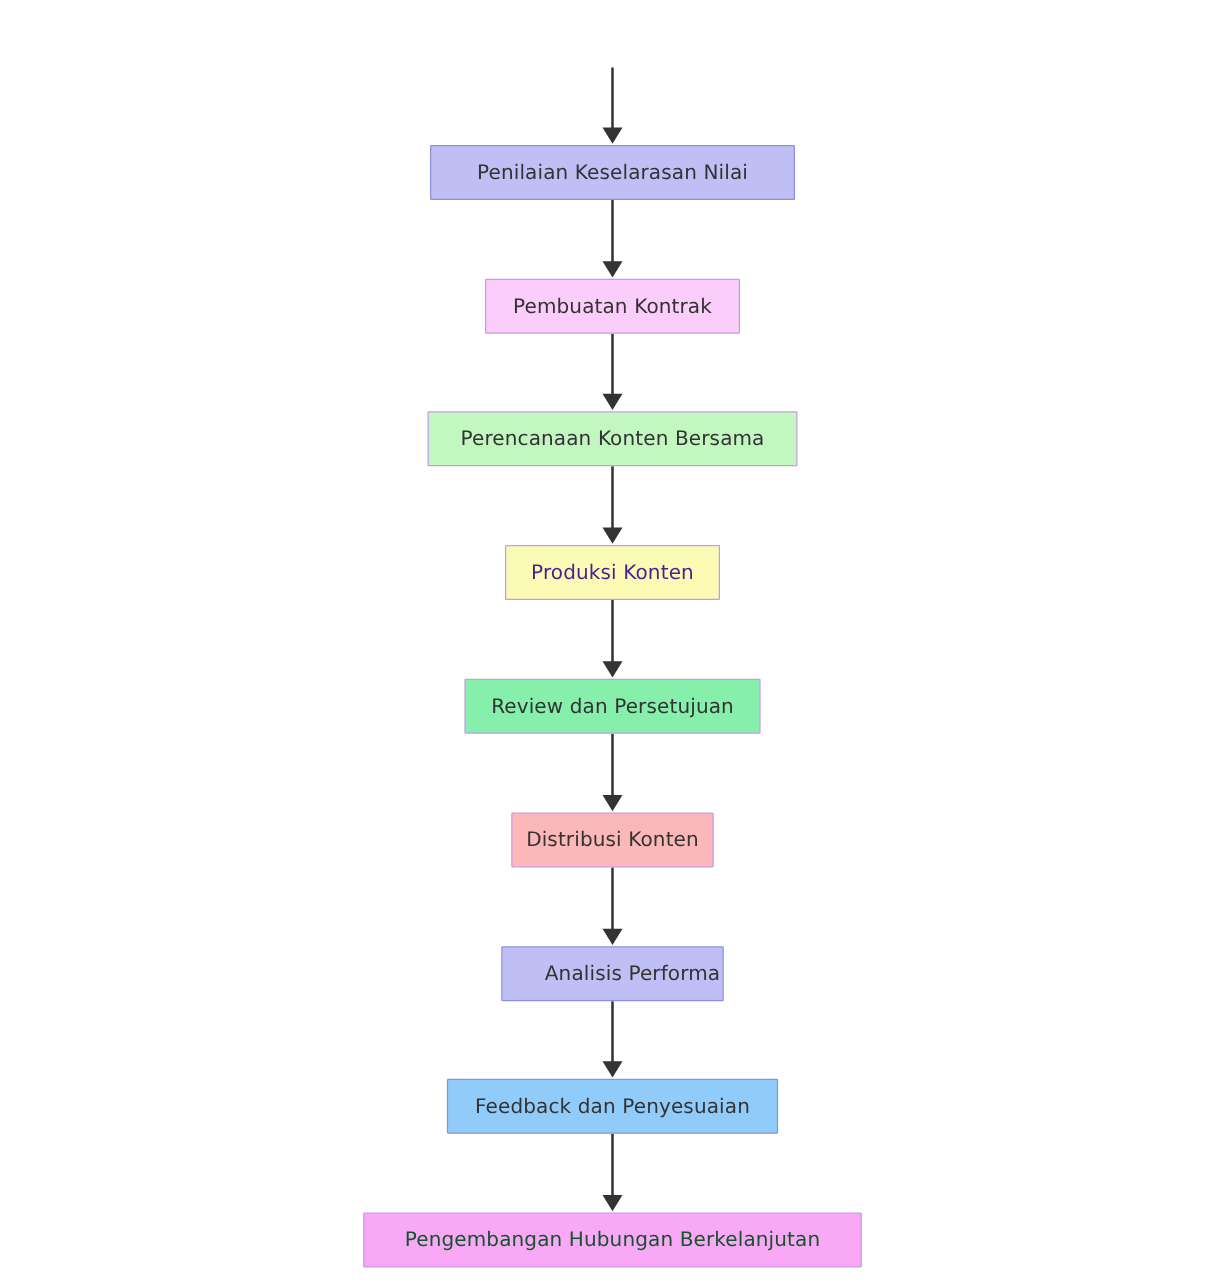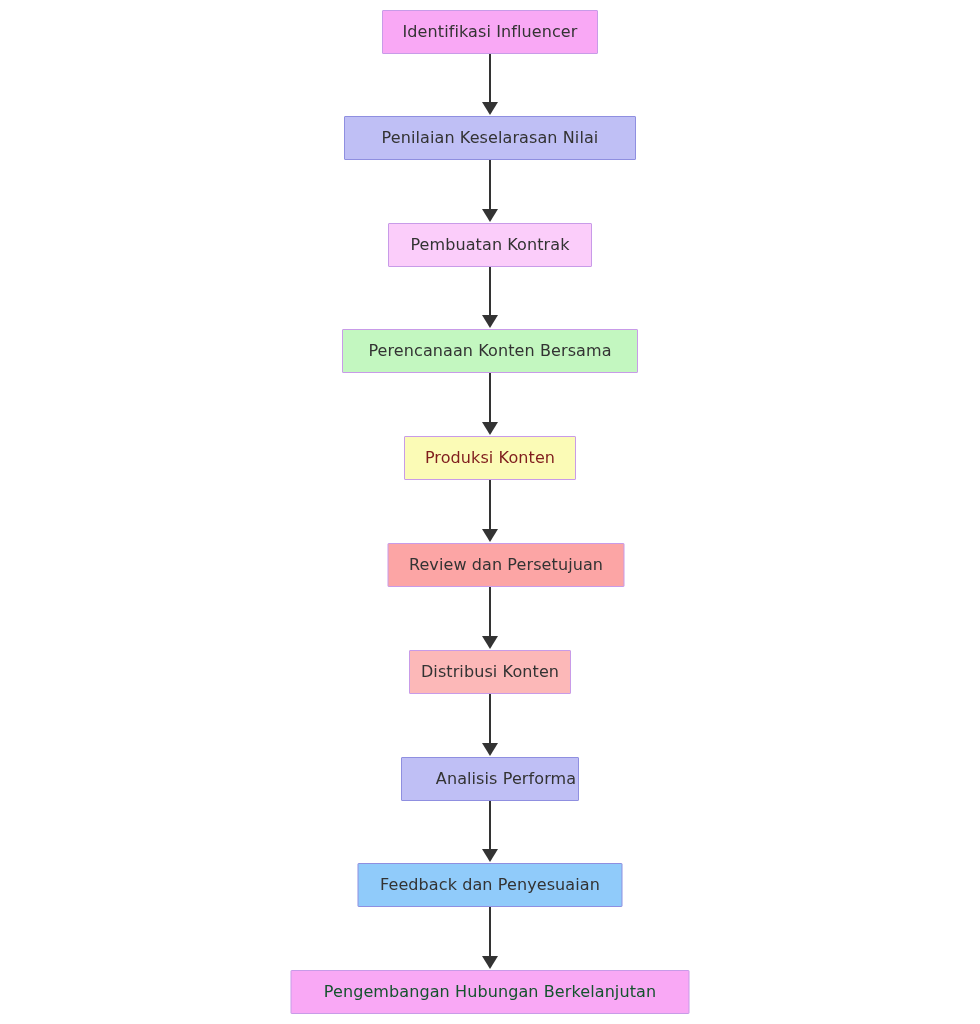--- a/index.html
+++ b/index.html
@@ -72,36 +72,33 @@
     <div class="edge" style="top: 480px; height: 50px; background: rgb(51, 51, 51);"></div>
     <div class="arrowhead" style="top: 529px; border-top-color: rgb(51, 51, 51);"></div>
     <div class="edge" style="top: 587px; height: 50px; background: rgb(51, 51, 51);"></div>
     <div class="arrowhead" style="top: 636px; border-top-color: rgb(51, 51, 51);"></div>
     <div class="edge" style="top: 694px; height: 50px; background: rgb(51, 51, 51);"></div>
     <div class="arrowhead" style="top: 743px; border-top-color: rgb(51, 51, 51);"></div>
     <div class="edge" style="top: 801px; height: 49px; background: rgb(51, 51, 51);"></div>
     <div class="arrowhead" style="top: 849px; border-top-color: rgb(51, 51, 51);"></div>
     <div class="edge" style="top: 907px; height: 50px; background: rgb(51, 51, 51);"></div>
     <div class="arrowhead" style="top: 956px; border-top-color: rgb(51, 51, 51);"></div>
-    <div class="node" style="left: 490px; top: 10px; width: 216px; background: rgb(249, 168, 245); border-color: rgb(200, 155, 232);">
-      <span class="node-label" style="color: rgb(51, 51, 51);">Identifikasi Influencer</span>
-    </div>
     <div class="node" style="left: 490px; top: 116px; width: 292px; background: rgb(191, 191, 245); border-color: rgb(143, 143, 224);">
       <span class="node-label" style="color: rgb(51, 51, 51);">Penilaian Keselarasan Nilai</span>
     </div>
     <div class="node" style="left: 490px; top: 223px; width: 204px; background: rgb(251, 205, 250); border-color: rgb(200, 155, 232);">
       <span class="node-label" style="color: rgb(51, 51, 51);">Pembuatan Kontrak</span>
     </div>
     <div class="node" style="left: 490px; top: 329px; width: 296px; background: rgb(195, 247, 192); border-color: rgb(200, 155, 232);">
       <span class="node-label" style="color: rgb(51, 51, 51);">Perencanaan Konten Bersama</span>
     </div>
     <div class="node" style="left: 490px; top: 436px; width: 172px; background: rgb(251, 251, 182); border-color: rgb(200, 155, 232);">
-      <span class="node-label" style="color: #7f1d1d;">Produksi Konten</span>
+      <span class="node-label" style="color: #4c1d95;">Produksi Konten</span>
     </div>
-    <div class="node" style="left: 490px; top: 543px; width: 237px; background: #fca5a5; border-color: rgb(200, 155, 232); margin-left: 16px;">
+    <div class="node" style="left: 490px; top: 543px; width: 237px; background: #86efac; border-color: rgb(200, 155, 232);">
       <span class="node-label" style="color: rgb(51, 51, 51);">Review dan Persetujuan</span>
     </div>
     <div class="node" style="left: 490px; top: 650px; width: 162px; background: rgb(252, 184, 184); border-color: rgb(200, 155, 232);">
       <span class="node-label" style="color: rgb(51, 51, 51);">Distribusi Konten</span>
     </div>
     <div class="node" style="left: 490px; top: 757px; width: 178px; background: rgb(191, 191, 245); border-color: rgb(143, 143, 224); padding-left: 32px;">
       <span class="node-label" style="color: rgb(51, 51, 51);">Analisis Performa</span>
     </div>
     <div class="node" style="left: 490px; top: 863px; width: 265px; background: rgb(144, 203, 250); border-color: rgb(143, 143, 224);">
       <span class="node-label" style="color: rgb(51, 51, 51);">Feedback dan Penyesuaian</span>

